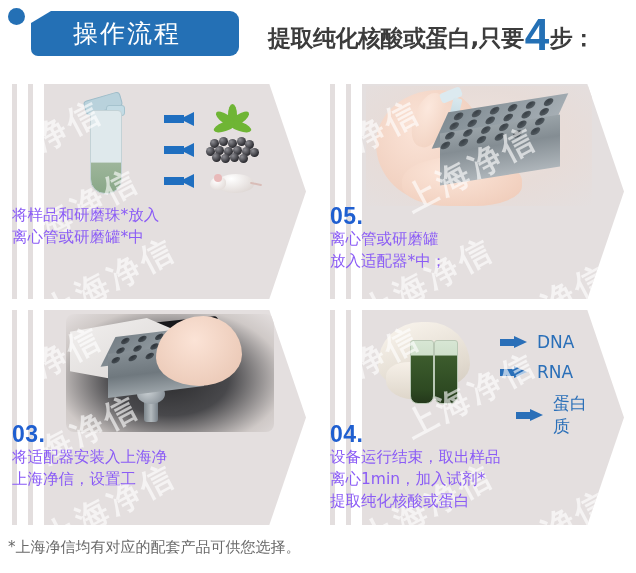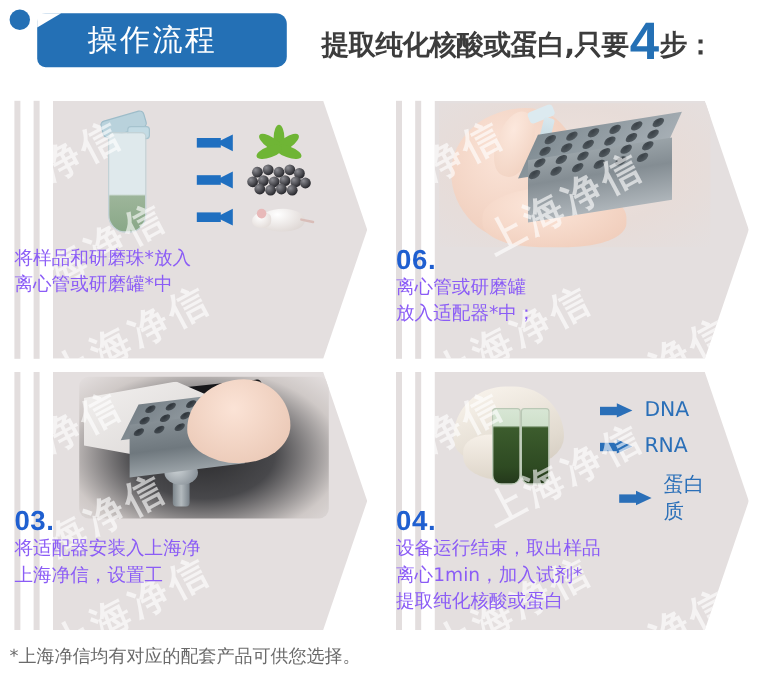--- a/index.html
+++ b/index.html
@@ -377,21 +377,21 @@
         <div class="wm offs">
           <span>上海净信</span>
             <span>上海净信</span>
             <span>上海净信</span>
             <span>上海净信</span>
             <span>上海净信</span>
         </div>
       </div>
     </div>
     <div class="cap">
-      <div class="step-no">06.</div>
+      <div class="step-no">05.</div>
       <div class="cap-line">离心管或研磨罐</div>
       <div class="cap-line">放入适配器*中；</div>
     </div>
   </div>
 
   <div class="cell c3">
     <div class="stripe s1"></div>
     <div class="stripe s2"></div>
     <div class="chev">
       <div class="chev-inner">

